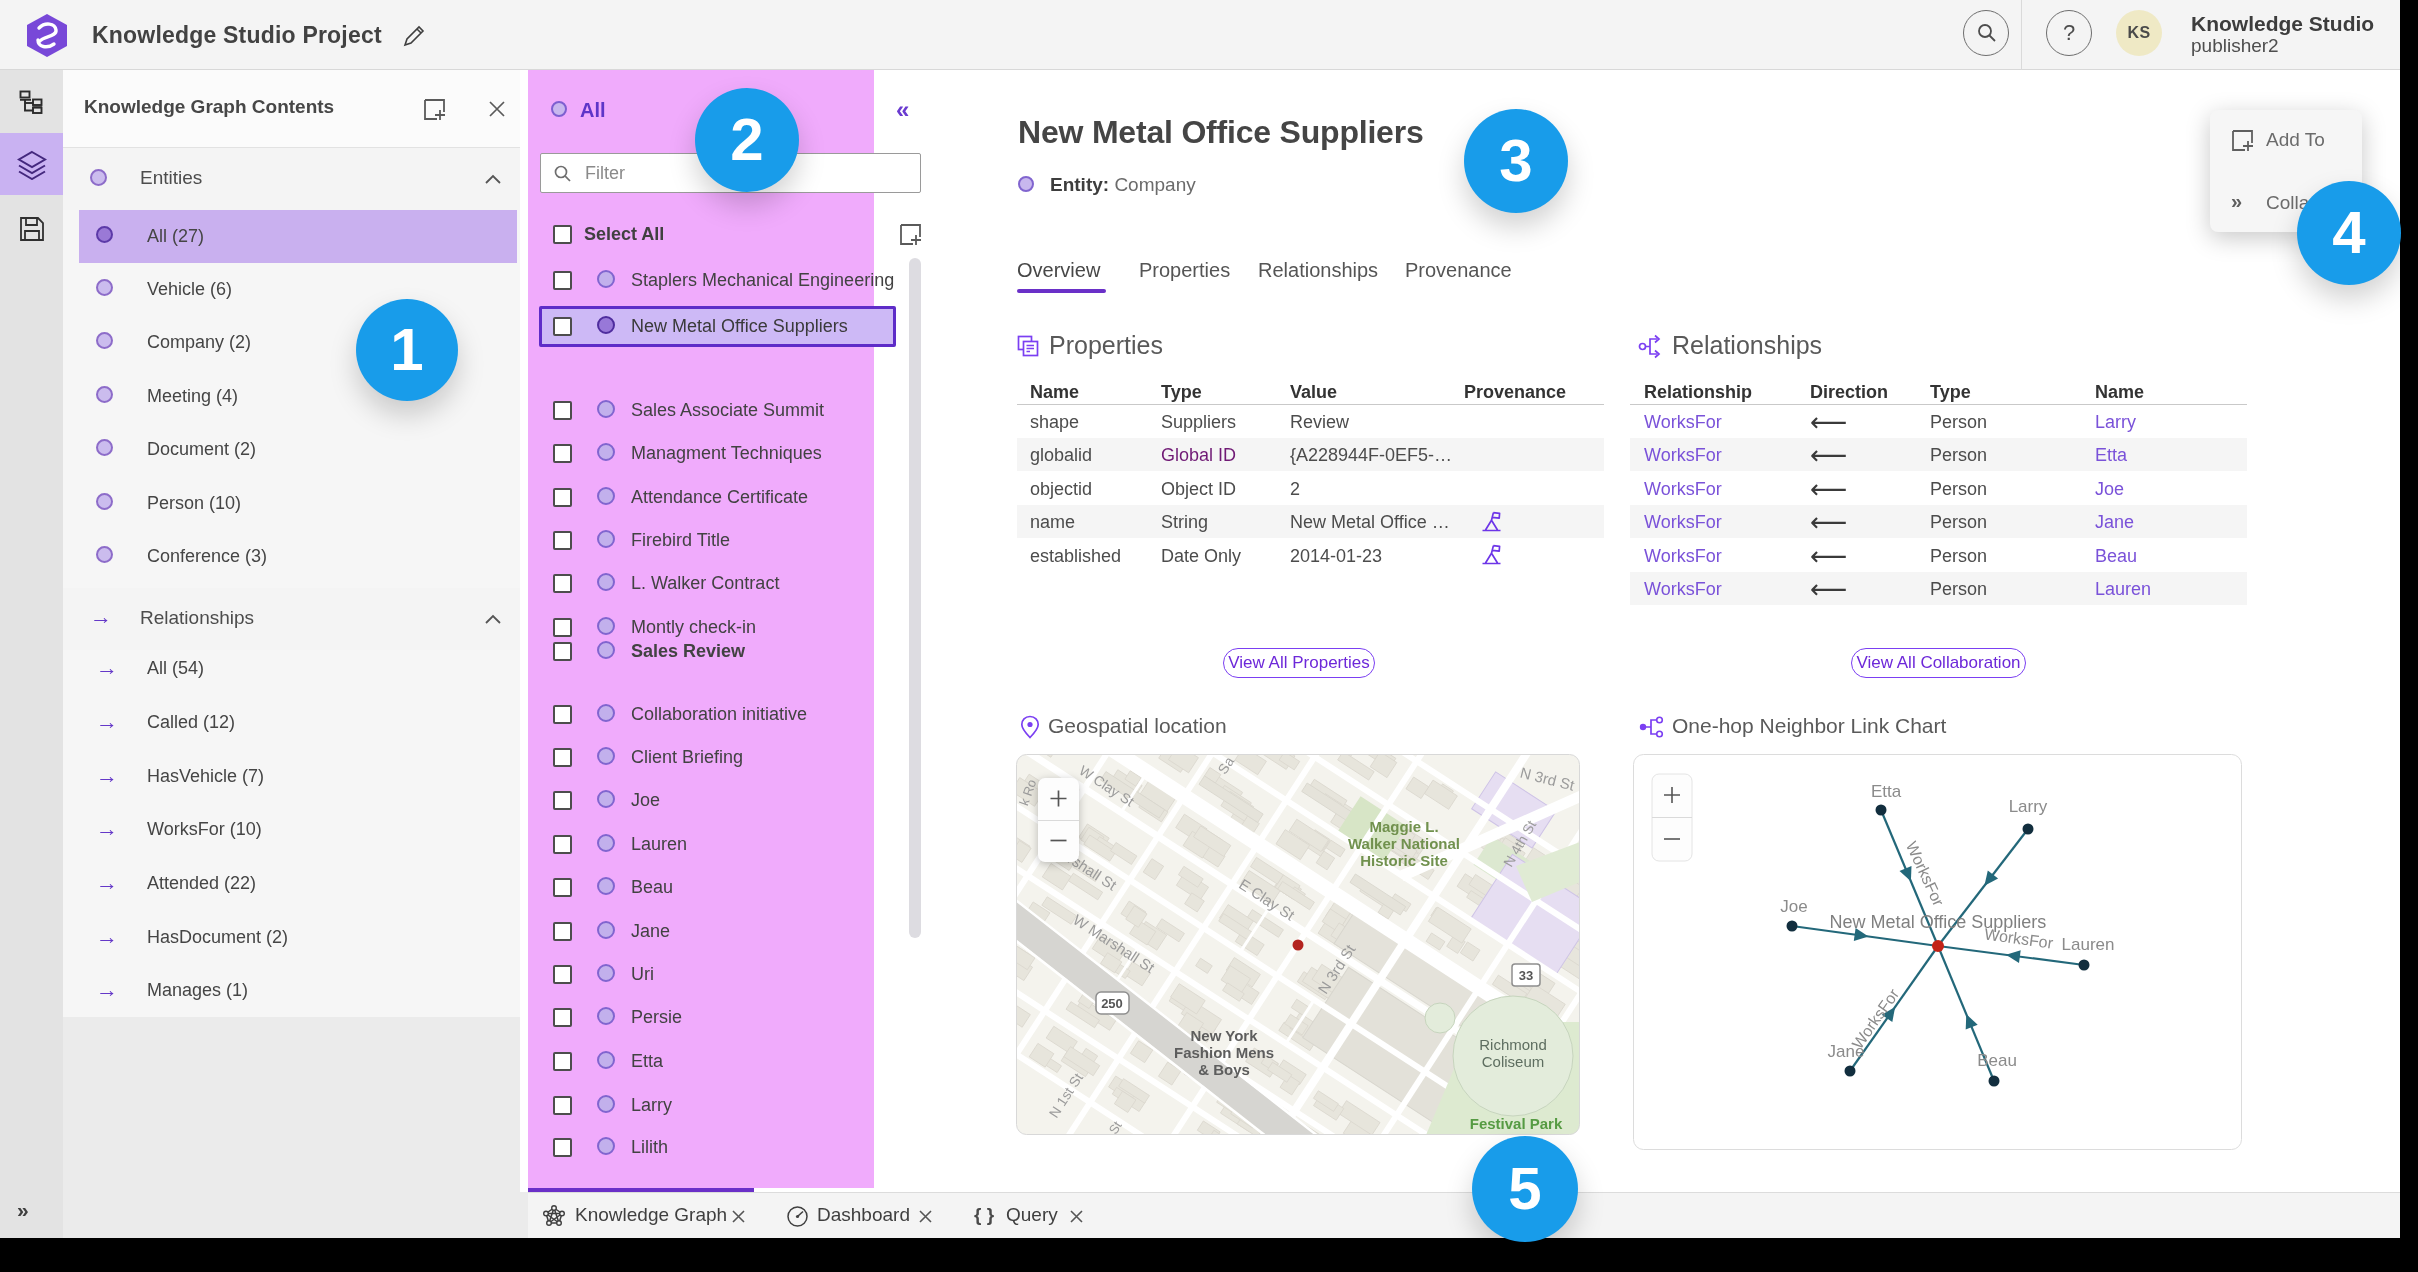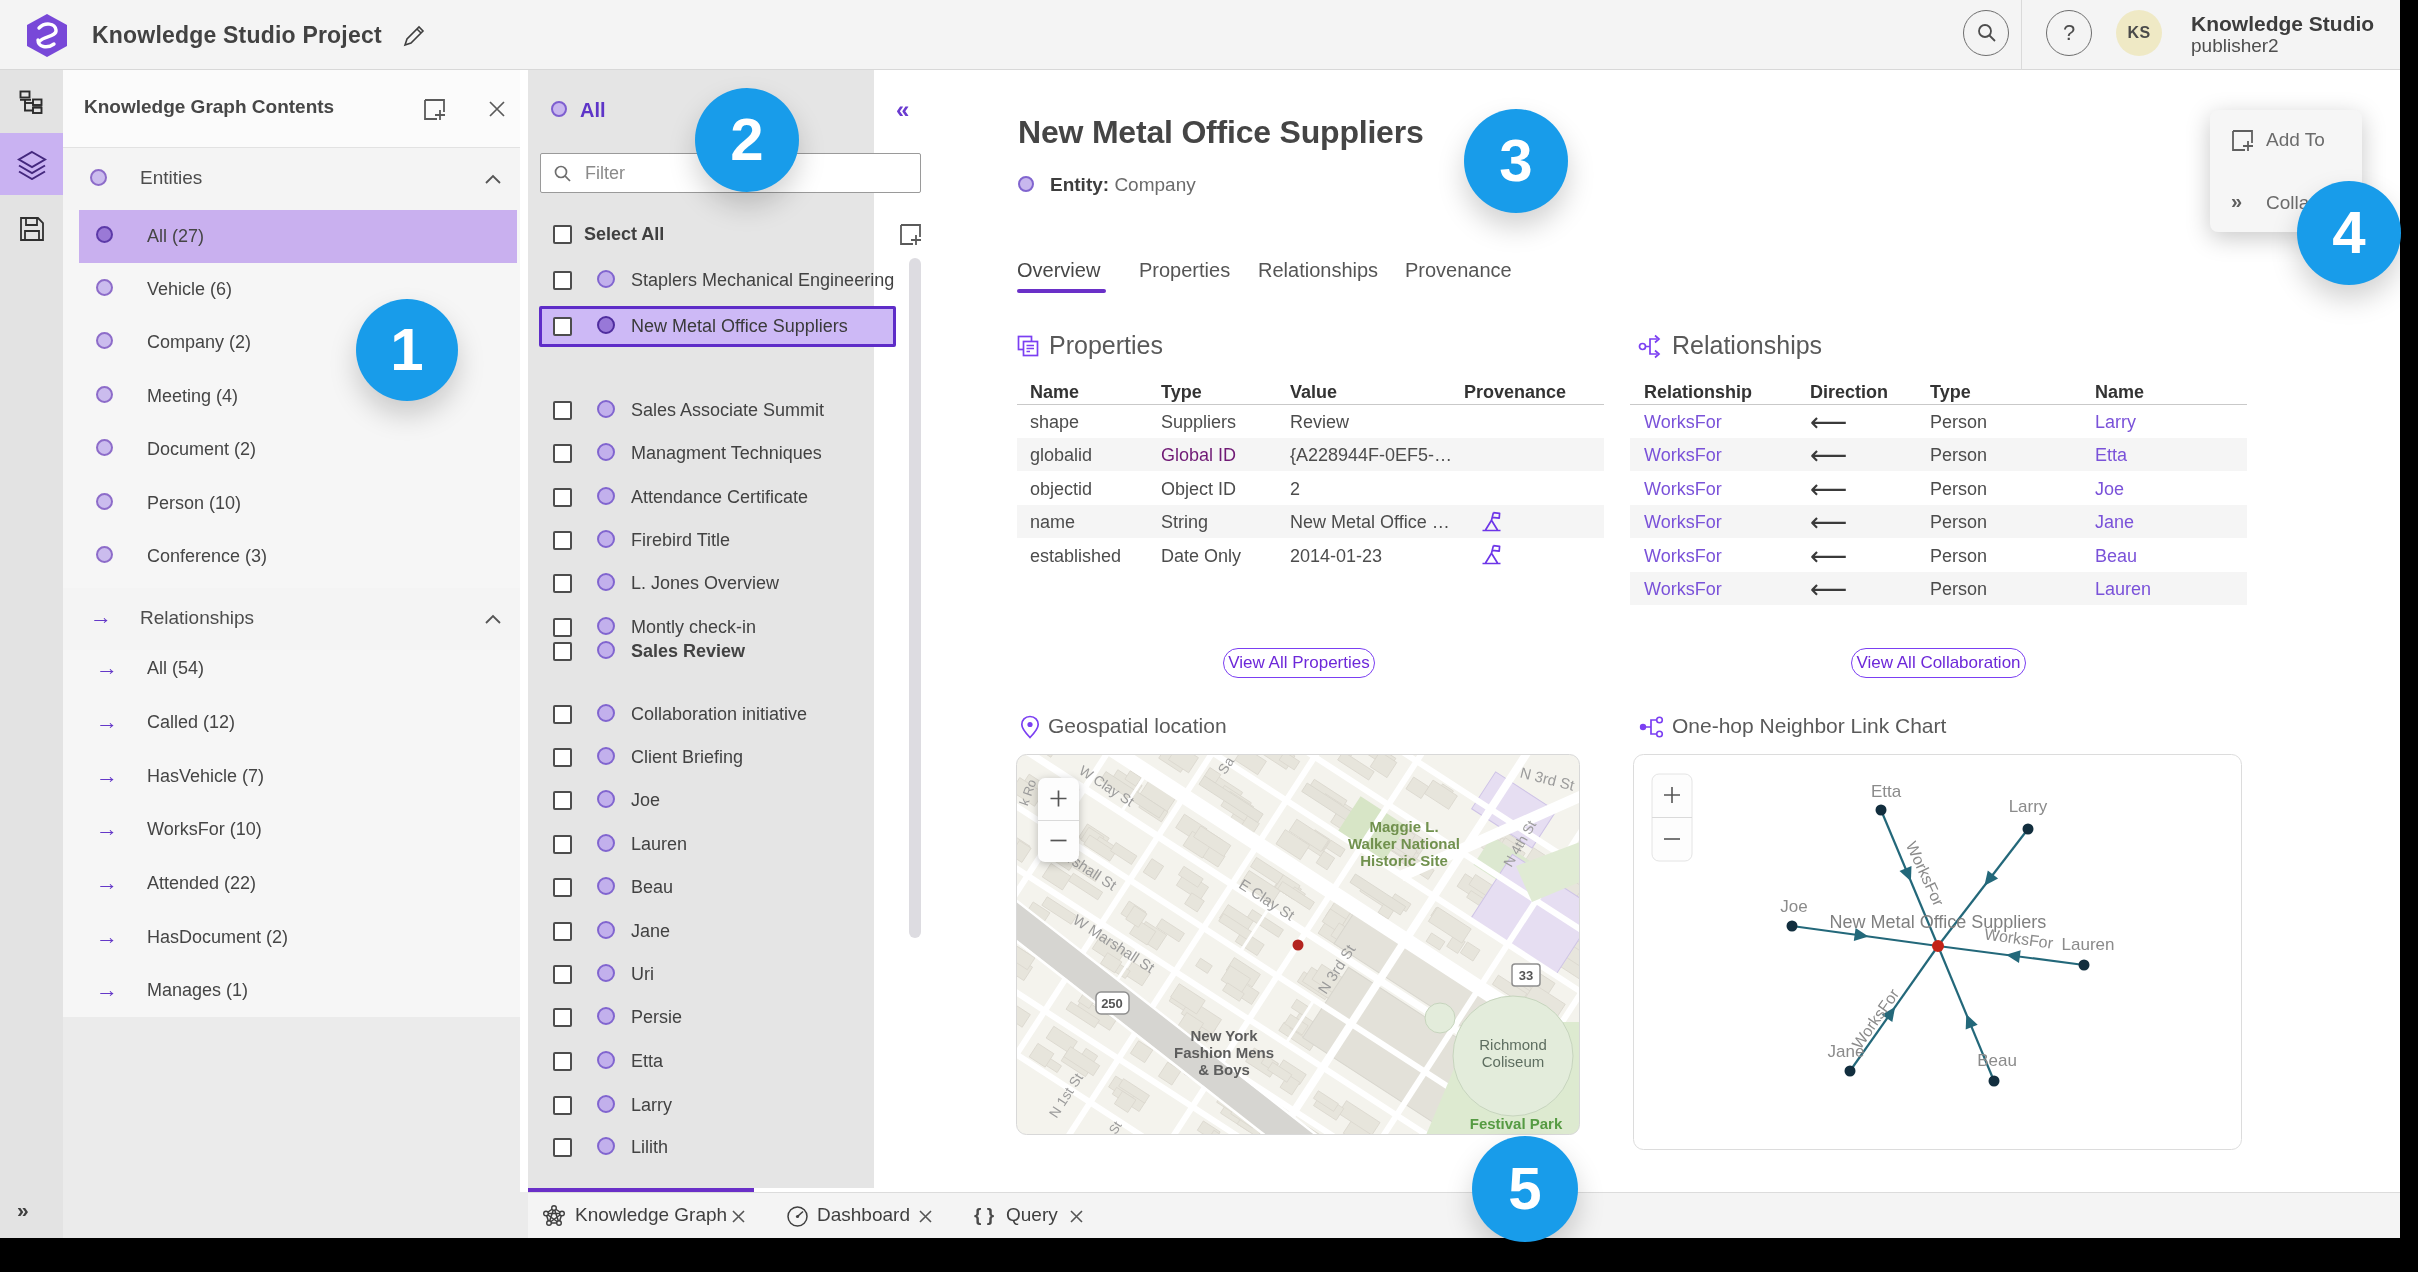--- a/index.html
+++ b/index.html
@@ -30,21 +30,21 @@
 #p1title .t { position:absolute; left:21px; top:26px; font-size:19px; font-weight:600; color:#474747; }
 .grouphead { position:absolute; left:0; width:457px; height:62px; background:#f4f4f4; }
 .grouphead .txt { position:absolute; left:77px; top:19px; font-size:19px; font-weight:500; color:#4c4c4c; }
 .p1row { position:absolute; left:0; width:457px; height:53px; }
 .p1row .txt { position:absolute; left:84px; top:16px; font-size:18px; color:#454545; }
 .pcircle { border-radius:50%; position:absolute; }
 .parrow { position:absolute; color:#6438c8; font-size:22px; }
 .chev { position:absolute; right:18px; color:#555; }
 
 
-#panel2 { position:absolute; left:528px; top:70px; width:346px; height:1118px; background:#e5e5e5; }
+#panel2 { position:absolute; left:528px; top:70px; width:346px; height:1118px; background:#f0abfc; }
 .cbx { position:absolute; width:19px; height:19px; border:2px solid #4d4d4d; border-radius:2px; background:#fff; }
 .p2row { position:absolute; left:11px; width:381px; height:43px; }
 .p2row .txt { position:absolute; left:92px; top:11px; font-size:18px; color:#424242; white-space:nowrap; }
 .p2circle { position:absolute; left:58px; top:11px; width:18px; height:18px; border-radius:50%; background:#c2b0ec; border:2px solid #8165cf; }
 #p2scroll { position:absolute; left:381px; top:188px; width:12px; height:680px; background:#dddce1; border-radius:6px; }
 
 
 #main { position:absolute; left:931px; top:70px; width:1469px; height:1122px; background:#fff; }
 
 
@@ -256,21 +256,21 @@
         <div class="txt">Attendance Certificate</div>
       </div>
       <div class="p2row" style="top:449px;">
         <div class="cbx" style="left:14px; top:12px;"></div>
         <div class="p2circle"></div>
         <div class="txt">Firebird Title</div>
       </div>
       <div class="p2row" style="top:492px;">
         <div class="cbx" style="left:14px; top:12px;"></div>
         <div class="p2circle"></div>
-        <div class="txt">L. Jones Overview</div>
+        <div class="txt">L. Walker Contract</div>
       </div>
       <div class="p2row" style="top:536px;">
         <div class="cbx" style="left:14px; top:12px;"></div>
         <div class="p2circle"></div>
         <div class="txt">Montly check-in</div>
       </div>
       <div class="p2row" style="top:560px;font-weight:bold;">
         <div class="cbx" style="left:14px; top:12px;"></div>
         <div class="p2circle"></div>
         <div class="txt">Sales Review</div>

